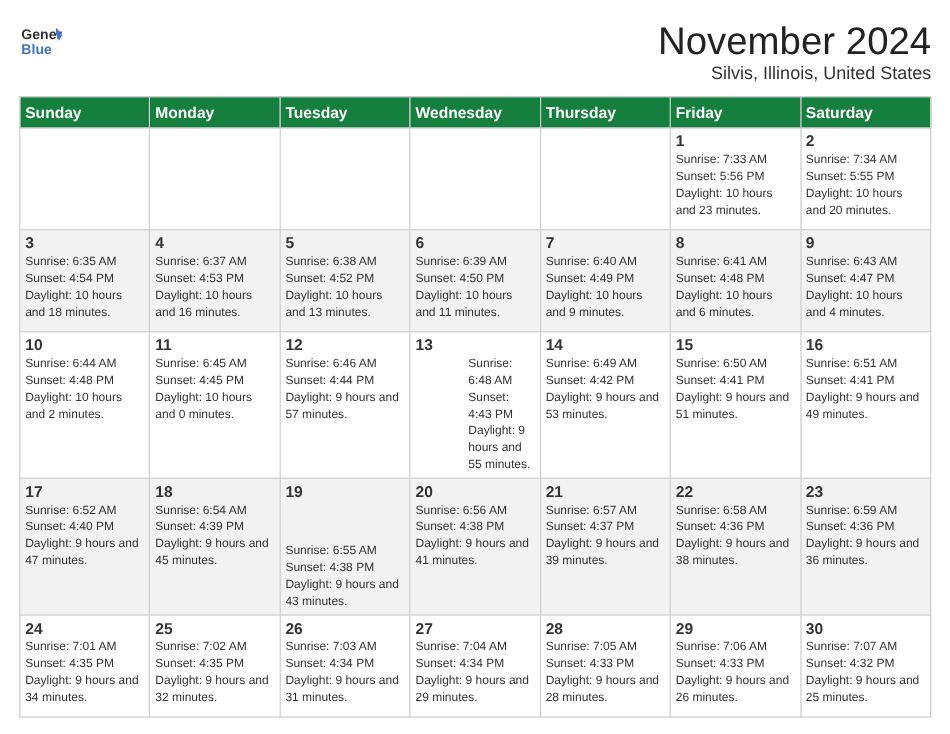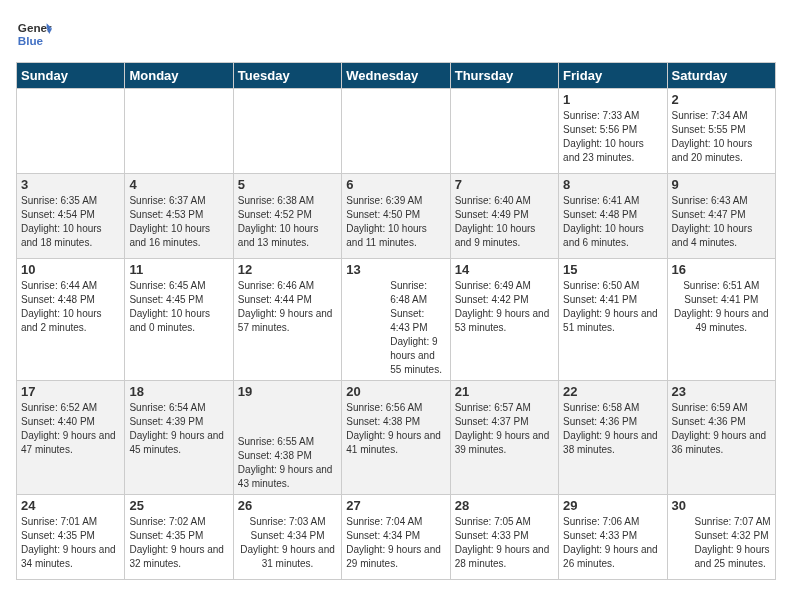--- a/index.html
+++ b/index.html
@@ -36,21 +36,21 @@
     .location {
       font-size: 15px;
       color: #333;
     }
     table {
       width: 100%;
       border-collapse: collapse;
       table-layout: fixed;
     }
     th {
-      background-color: #0c4a6e;
+      background-color: #15803d;
       color: #fff;
       padding: 5px 4px;
       font-size: 13px;
       font-weight: bold;
       text-align: left;
       border: 1px solid #ccc;
     }
     td {
       border: 1px solid #ccc;
       vertical-align: top;
@@ -80,20 +80,24 @@
 
 <div class="header-section">
   <div class="logo">
     <svg class="logo-icon" viewBox="0 0 40 40">
       <text x="2" y="18" font-size="13" font-weight="bold" fill="#333">General</text>
       <text x="2" y="32" font-size="13" font-weight="bold" fill="#4472C4">Blue</text>
       <polygon points="34,8 40,14 34,14" fill="#4472C4"></polygon>
       <polygon points="34,14 40,14 37,20" fill="#4472C4"></polygon>
     </svg>
   </div>
+  <div class="title-section">
+    <div class="month-year">November 2024</div>
+    <div class="location">Silvis, Illinois, United States</div>
+  </div>
 </div>
 
 <table>
   <thead>
     <tr>
     <th>Sunday</th>
         <th>Monday</th>
         <th>Tuesday</th>
         <th>Wednesday</th>
         <th>Thursday</th>
@@ -197,21 +201,21 @@
 Daylight: 9 hours and 53 minutes.</div>
         </td>
         <td>
           <span class="day-number">15</span>
           <div class="day-info" style="white-space: pre-line;">Sunrise: 6:50 AM
 Sunset: 4:41 PM
 Daylight: 9 hours and 51 minutes.</div>
         </td>
         <td>
           <span class="day-number">16</span>
-          <div class="day-info" style="white-space: pre-line; text-align: center;">Sunrise: 6:51 AM
+          <div class="day-info" style="white-space: pre-line;">Sunrise: 6:51 AM
 Sunset: 4:41 PM
 Daylight: 9 hours and 49 minutes.</div>
         </td>
       </tr>
       <tr>
         <td class="alt-row">
           <span class="day-number">17</span>
           <div class="day-info" style="white-space: pre-line;">Sunrise: 6:52 AM
 Sunset: 4:40 PM
 Daylight: 9 hours and 47 minutes.</div>
@@ -261,21 +265,21 @@
 Daylight: 9 hours and 34 minutes.</div>
         </td>
         <td>
           <span class="day-number">25</span>
           <div class="day-info" style="white-space: pre-line;">Sunrise: 7:02 AM
 Sunset: 4:35 PM
 Daylight: 9 hours and 32 minutes.</div>
         </td>
         <td>
           <span class="day-number">26</span>
-          <div class="day-info" style="white-space: pre-line; text-align: center;">Sunrise: 7:03 AM
+          <div class="day-info" style="white-space: pre-line;">Sunrise: 7:03 AM
 Sunset: 4:34 PM
 Daylight: 9 hours and 31 minutes.</div>
         </td>
         <td>
           <span class="day-number">27</span>
           <div class="day-info" style="white-space: pre-line;">Sunrise: 7:04 AM
 Sunset: 4:34 PM
 Daylight: 9 hours and 29 minutes.</div>
         </td>
         <td>
@@ -285,19 +289,19 @@
 Daylight: 9 hours and 28 minutes.</div>
         </td>
         <td>
           <span class="day-number">29</span>
           <div class="day-info" style="white-space: pre-line;">Sunrise: 7:06 AM
 Sunset: 4:33 PM
 Daylight: 9 hours and 26 minutes.</div>
         </td>
         <td>
           <span class="day-number">30</span>
-          <div class="day-info" style="white-space: pre-line; margin-left: 23px;">Sunrise: 7:07 AM
+          <div class="day-info" style="white-space: pre-line;">Sunrise: 7:07 AM
 Sunset: 4:32 PM
 Daylight: 9 hours and 25 minutes.</div>
         </td>
       </tr>
     </tbody>
 </table>
 
 </body></html>

